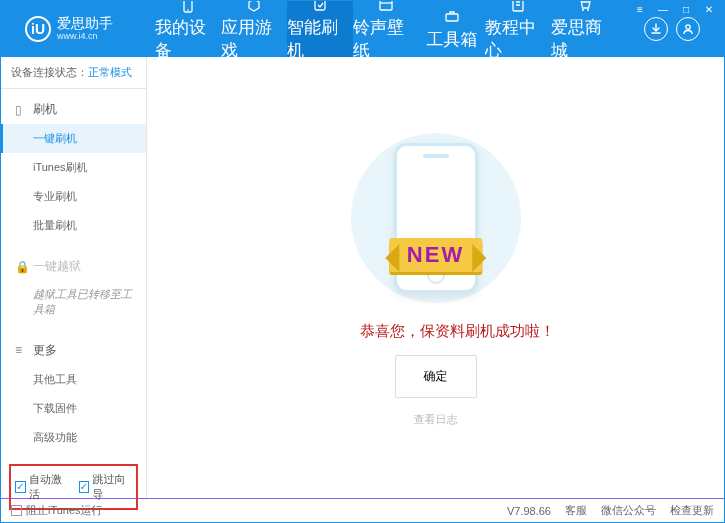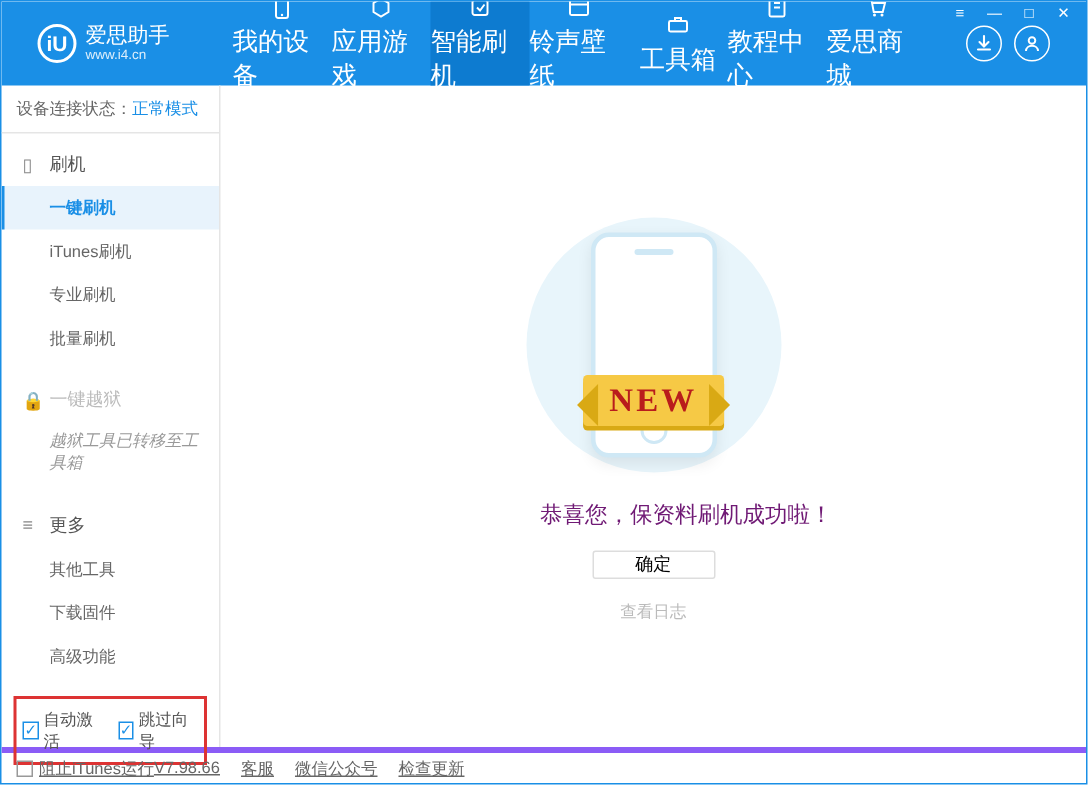--- a/index.html
+++ b/index.html
@@ -20,41 +20,41 @@
 .circ-btn { width: 24px; height: 24px; border: 1.5px solid #fff; border-radius: 50%; display: flex; align-items: center; justify-content: center; cursor: pointer; }
 .body-row { display: flex; height: calc(100% - 56px - 24px); }
 .sidebar { width: 146px; border-right: 1px solid #e5e5e5; display: flex; flex-direction: column; }
 .conn-status { padding: 8px 10px; border-bottom: 1px solid #e5e5e5; font-size: 11px; color: #666; }
 .conn-status .mode { color: #1a8fe6; }
 .side-section { padding: 6px 0; }
 .side-header { display: flex; align-items: center; gap: 6px; padding: 6px 14px; color: #555; font-size: 12px; }
 .side-header.disabled { color: #bbb; }
 .side-items { }
 .side-item { padding: 7px 14px 7px 32px; font-size: 11px; color: #666; cursor: pointer; }
-.side-item.active { background: #e8f3fc; color: #1a8fe6; border-left: 2px solid #1a8fe6; padding-left: 30px; font-weight: bold; }
+.side-item.active { background: #e8f3fc; color: #1a8fe6; border-left: 2px solid #1a8fe6; padding-left: 30px; }
 .side-note { padding: 6px 14px 6px 32px; font-size: 11px; color: #999; line-height: 1.4; font-style: italic; }
 .checkbox-row { border: 2px solid #d33; margin: 6px 8px; padding: 6px 4px; display: flex; gap: 10px; font-size: 11px; }
 .checkbox-row label { display: flex; align-items: center; gap: 3px; color: #555; }
 .cb { width: 12px; height: 12px; border: 1px solid #1a8fe6; display: inline-flex; align-items: center; justify-content: center; color: #1a8fe6; font-size: 10px; }
 .device-block { padding: 6px 10px 8px; }
 .device-name { color: #1a8fe6; font-size: 12px; display: flex; align-items: center; gap: 4px; }
 .main { flex: 1; display: flex; flex-direction: column; align-items: center; justify-content: center; gap: 14px; position: relative; }
 .phone-ill { position: relative; width: 180px; height: 180px; display: flex; align-items: center; justify-content: center; }
 .phone-circle { position: absolute; width: 170px; height: 170px; border-radius: 50%; background: #e8f5fb; }
 .phone { position: relative; width: 84px; height: 150px; background: #fff; border: 3px solid #cfe8f5; border-radius: 12px; box-shadow: 0 4px 10px rgba(0,0,0,0.08); }
 .phone::before { content:""; position:absolute; top:8px; left:50%; transform:translateX(-50%); width:26px; height:4px; background:#cfe8f5; border-radius:3px; }
 .phone::after { content:""; position:absolute; bottom:6px; left:50%; transform:translateX(-50%); width:14px; height:14px; border:2px solid #cfe8f5; border-radius:50%; }
-.ribbon { position: absolute; bottom: 36px; left: 50%; transform: translateX(-50%); background: #f6c945; color: #b91c1c; font-weight: bold; font-size: 22px; letter-spacing: 2px; padding: 4px 18px; border-radius: 3px; box-shadow: 0 3px 0 #d9a914; font-family: Liberation Serif, serif; }
+.ribbon { position: absolute; bottom: 36px; left: 50%; transform: translateX(-50%); background: #f6c945; color: #a21caf; font-weight: bold; font-size: 22px; letter-spacing: 2px; padding: 4px 18px; border-radius: 3px; box-shadow: 0 3px 0 #d9a914; }
 .ribbon::before, .ribbon::after { content:""; position:absolute; top:6px; width:0; height:0; border:14px solid transparent; }
 .ribbon::before { left:-18px; border-right-color:#d9a914; }
 .ribbon::after { right:-18px; border-left-color:#d9a914; }
-.success-text { font-size: 15px; color: #701a75; margin-left: 44px; }
-.ok-btn { border: 1px solid #ddd; background: #fff; padding: 0 28px; font-size: 12px; cursor: pointer; border-radius: 2px; }
+.success-text { font-size: 15px; color: #b91c1c; margin-left: 44px; }
+.ok-btn { border: 1px solid #ddd; background: #fff; padding: 12px 28px; font-size: 12px; cursor: pointer; border-radius: 2px; }
 .log-link { color: #bbb; font-size: 11px; cursor: pointer; }
-.footer { height: 24px; border-top: 4px solid #8b5cf6; display: flex; align-items: center; padding: 0 10px; font-size: 11px; color: #666; justify-content: flex-start; text-decoration: underline; }
+.footer { height: 24px; border-top: 1px solid #8b5cf6; display: flex; align-items: center; padding: 0 10px; font-size: 11px; color: #666; justify-content: space-between; }
 .footer-left { display: flex; align-items: center; gap: 4px; }
 .footer-right { display: flex; align-items: center; gap: 14px; }
 .sq { width:11px; height:11px; border:1px solid #999; display:inline-block; }
 .sep-icon { width:12px; color:#888; }
 svg { display: block; }
 </style>
 </head>
 <body>
 
 <div class="win-controls">

